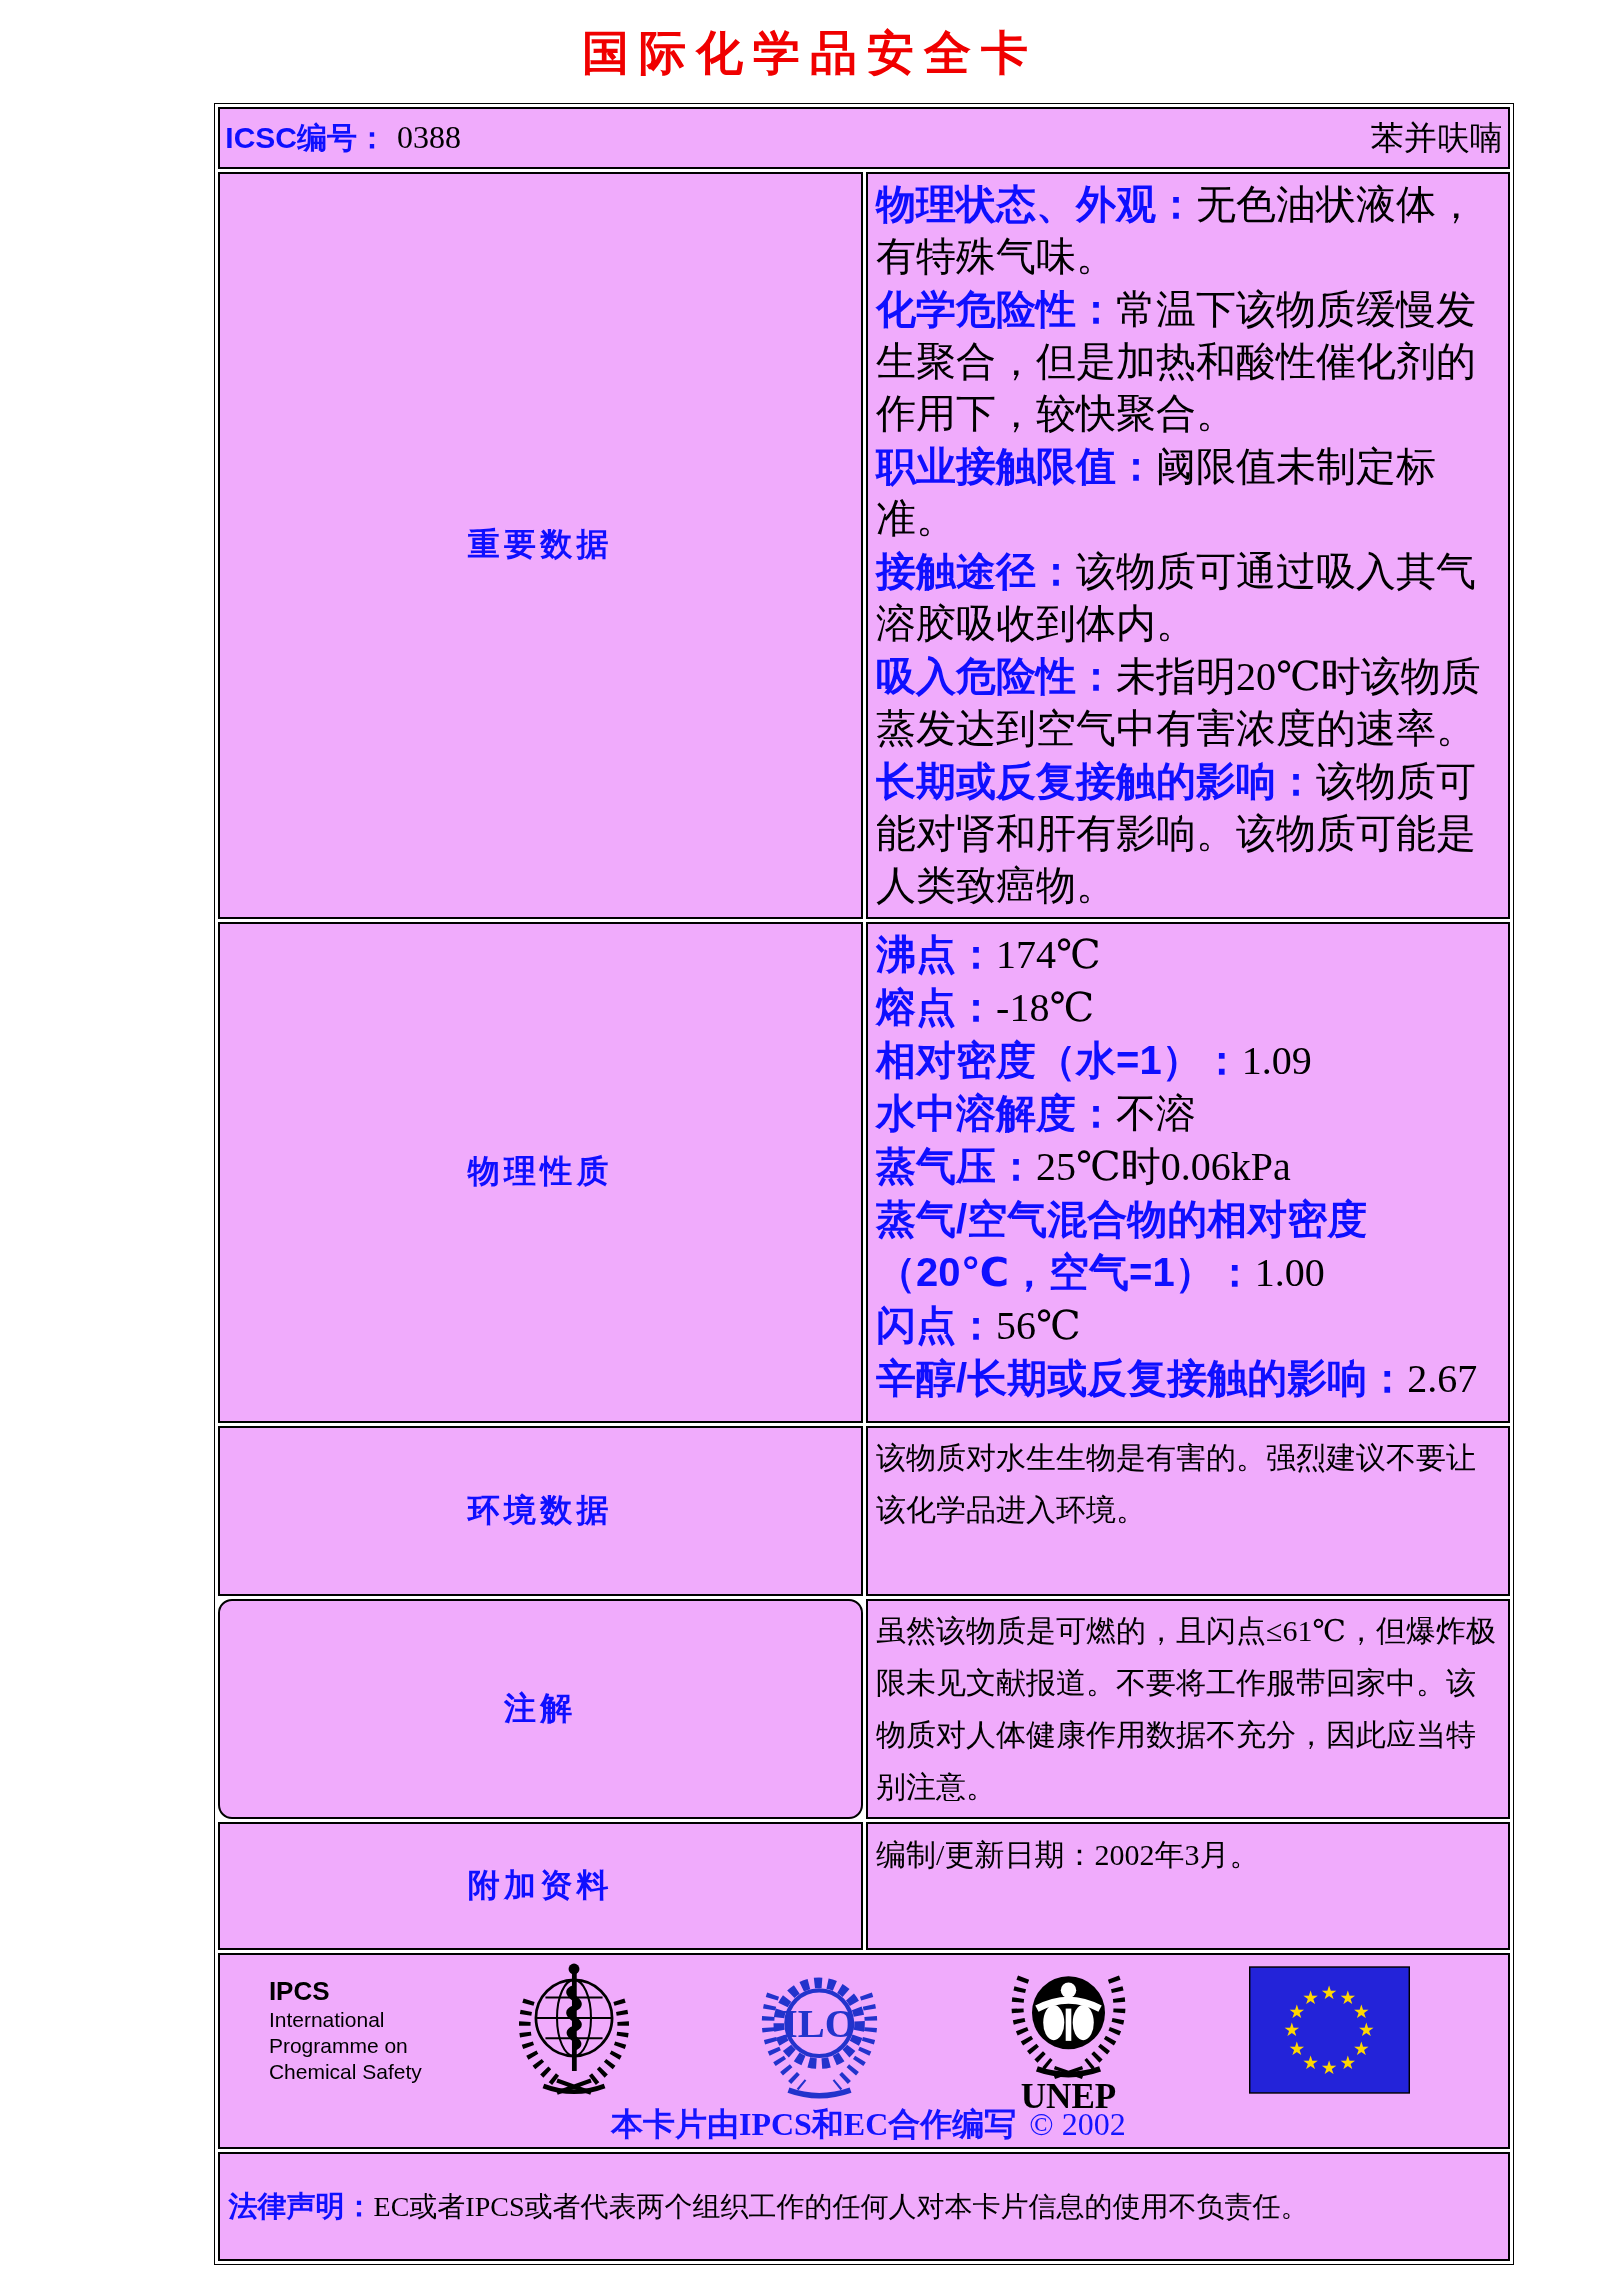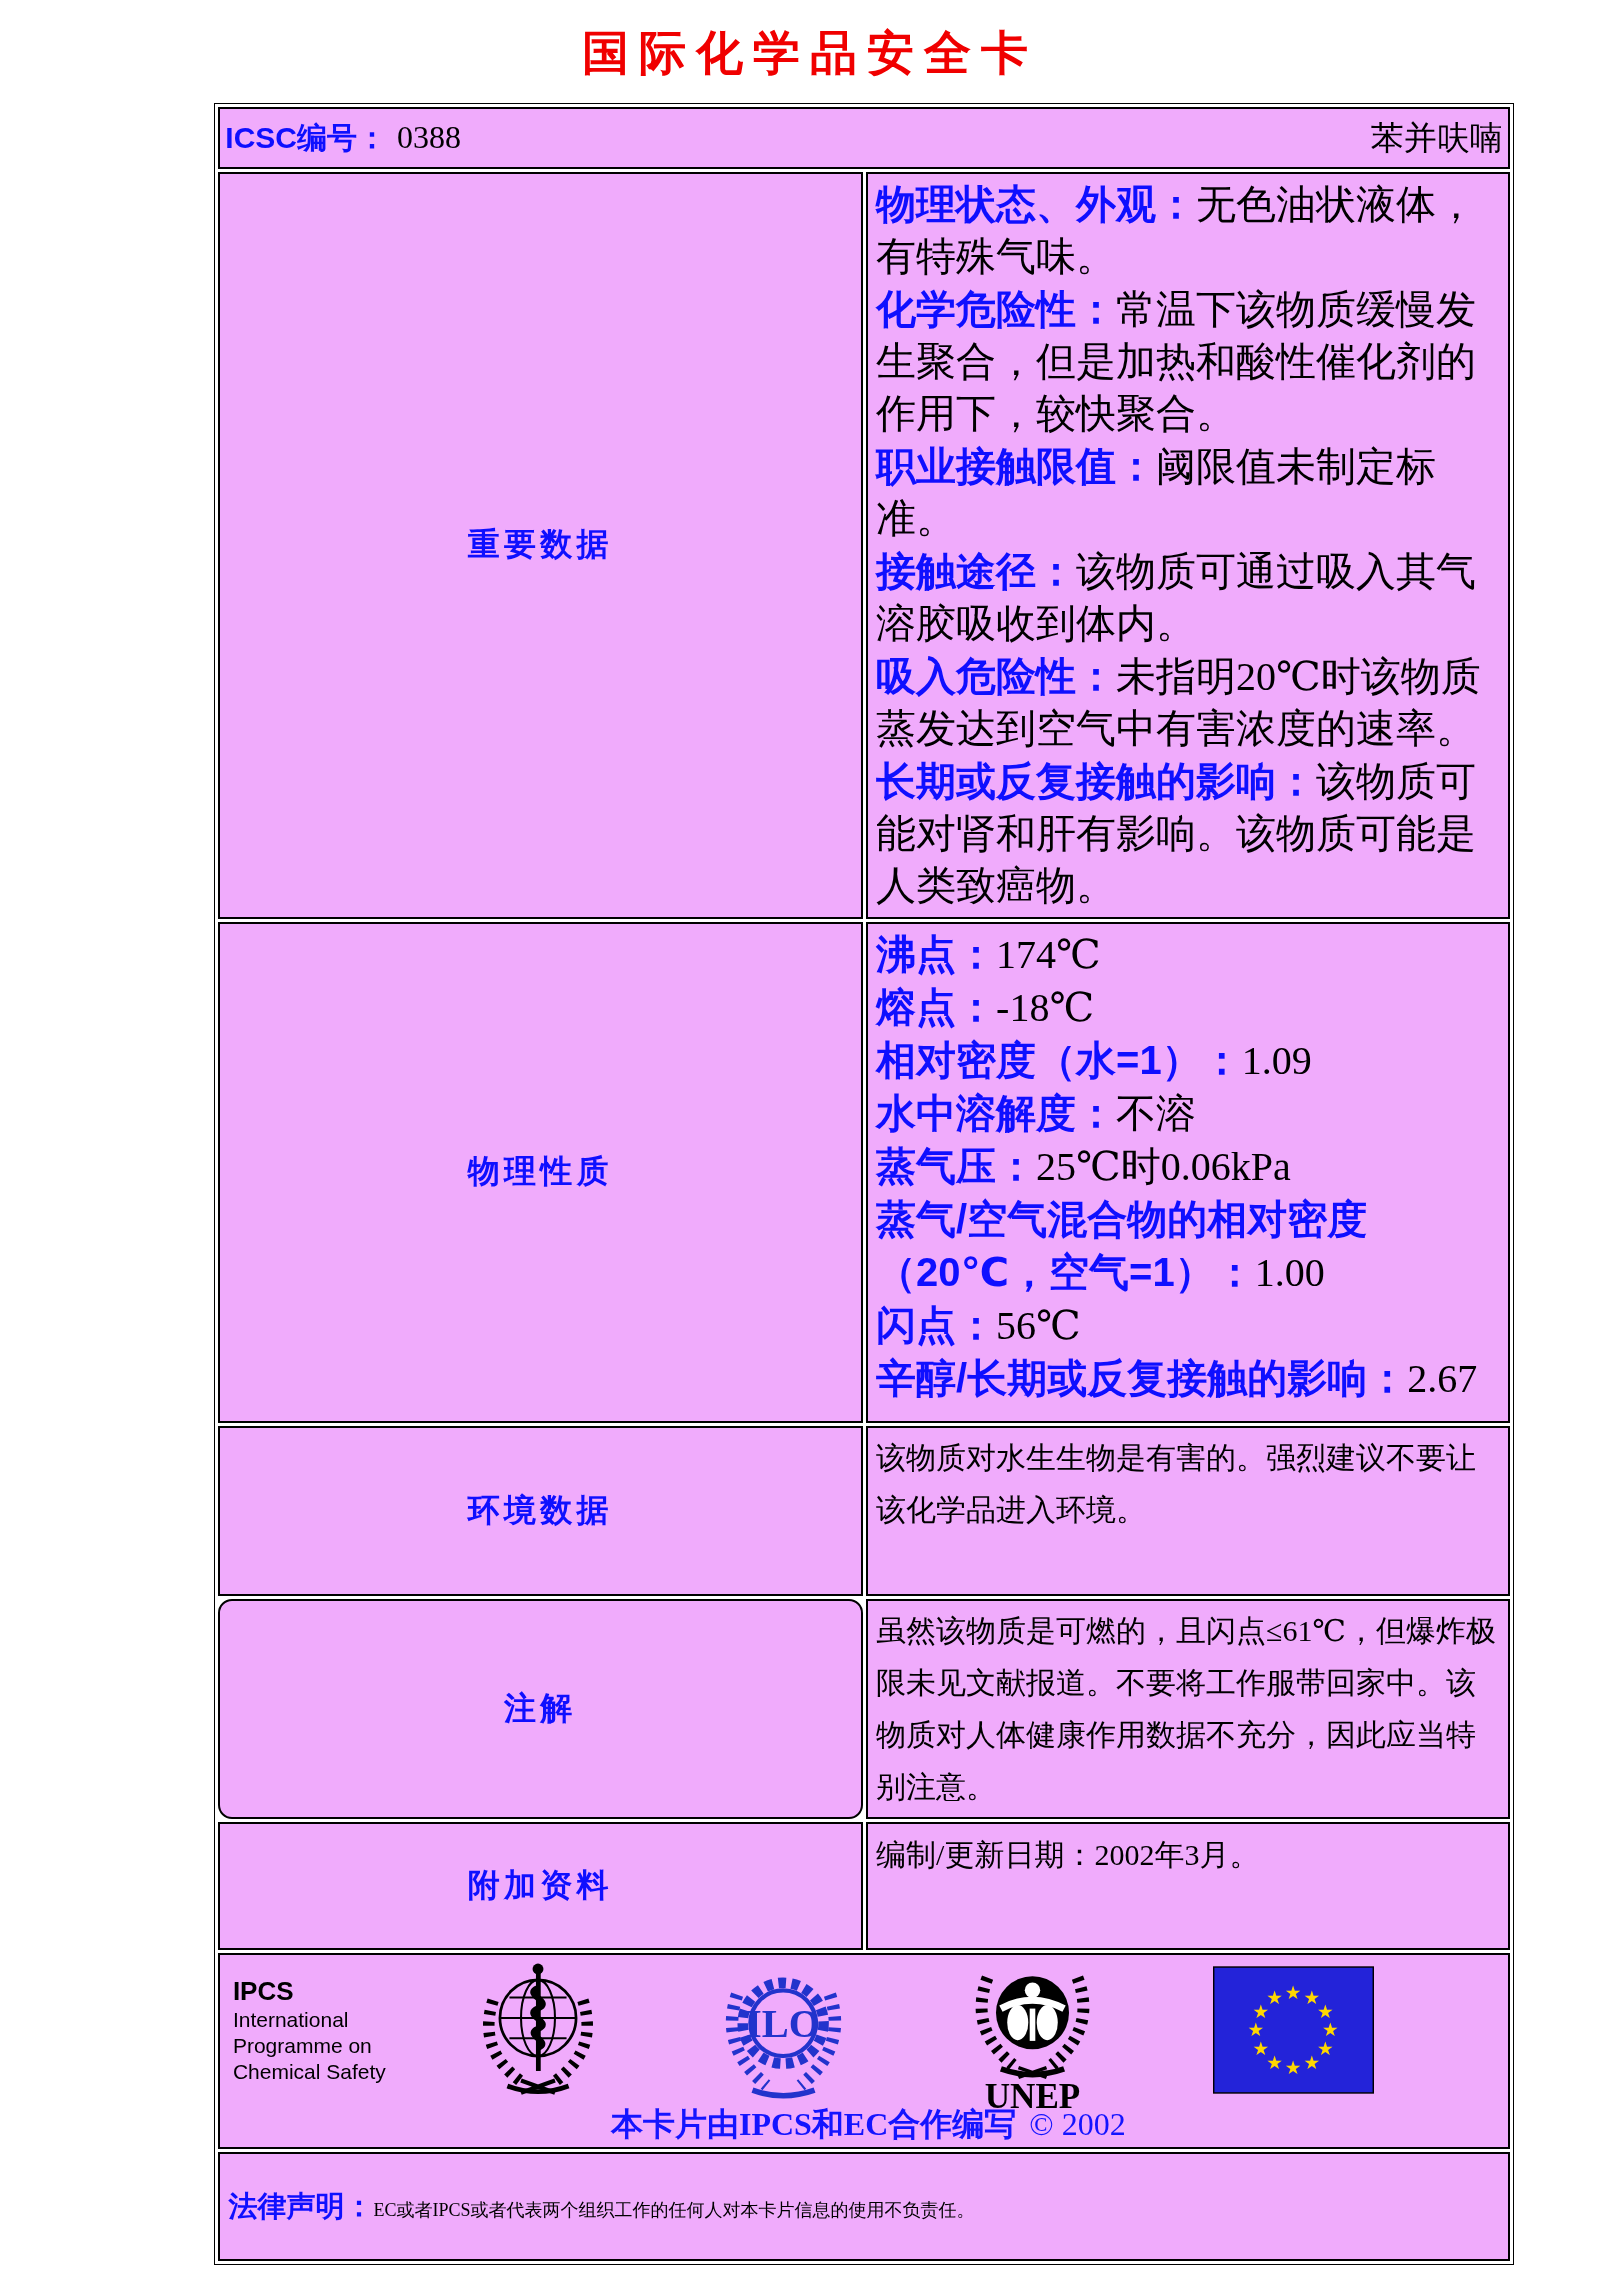--- a/index.html
+++ b/index.html
@@ -30,35 +30,35 @@
   .h-legal{height:105px;}
   .header-flex{display:flex;justify-content:space-between;align-items:center;
                padding:0 4.3px;height:100%;}
   .header-left{font-size:30px;}
   .header-number{color:#000;font-size:32px;margin-left:10px;}
   .header-right{color:#000;font-size:33px;}
   .para{font-size:30px;line-height:52px;color:#000;margin:0;}
   td.footer-cell{vertical-align:top;padding:5.7px 0 0 8.6px;}
   .logo-row{display:flex;align-items:center;height:138px;}
   .ipcs-block{width:195px;padding-left:4.3px;
-              font-family:"Liberation Sans","DejaVu Sans",sans-serif;color:#000;}
+              font-family:"Liberation Sans","DejaVu Sans",sans-serif;color:#000;margin-left:36px;}
   .ipcs-title{font-size:26px;font-weight:bold;line-height:32px;}
   .ipcs-line{font-size:21px;line-height:26px;}
   .logo{flex:none;}
   .m-who{margin-left:42px;}
   .m-ilo{margin-left:106px;}
   .m-unep{margin-left:106px;}
   .m-eu{margin-left:109px;}
   .footer-credit{text-align:center;margin-top:4.3px;font-size:32px;color:#1414ff;}
   .credit-main{font-weight:bold;}
   .credit-copy{font-weight:normal;margin-left:13px;}
   td.legal-cell{vertical-align:middle;padding:0 8.6px;}
   .legal-label{color:#0f0fff;font-weight:bold;font-size:29px;
                font-family:"Liberation Sans","DejaVu Sans",sans-serif;}
-  .legal-text{color:#000;font-size:18px;}
+  .legal-text{color:#000;font-size:28px;}
 </style>
 </head>
 <body>
 
 <div class="page">
 
   <div class="title">国际化学品安全卡</div>
 
   <table class="card">
 

